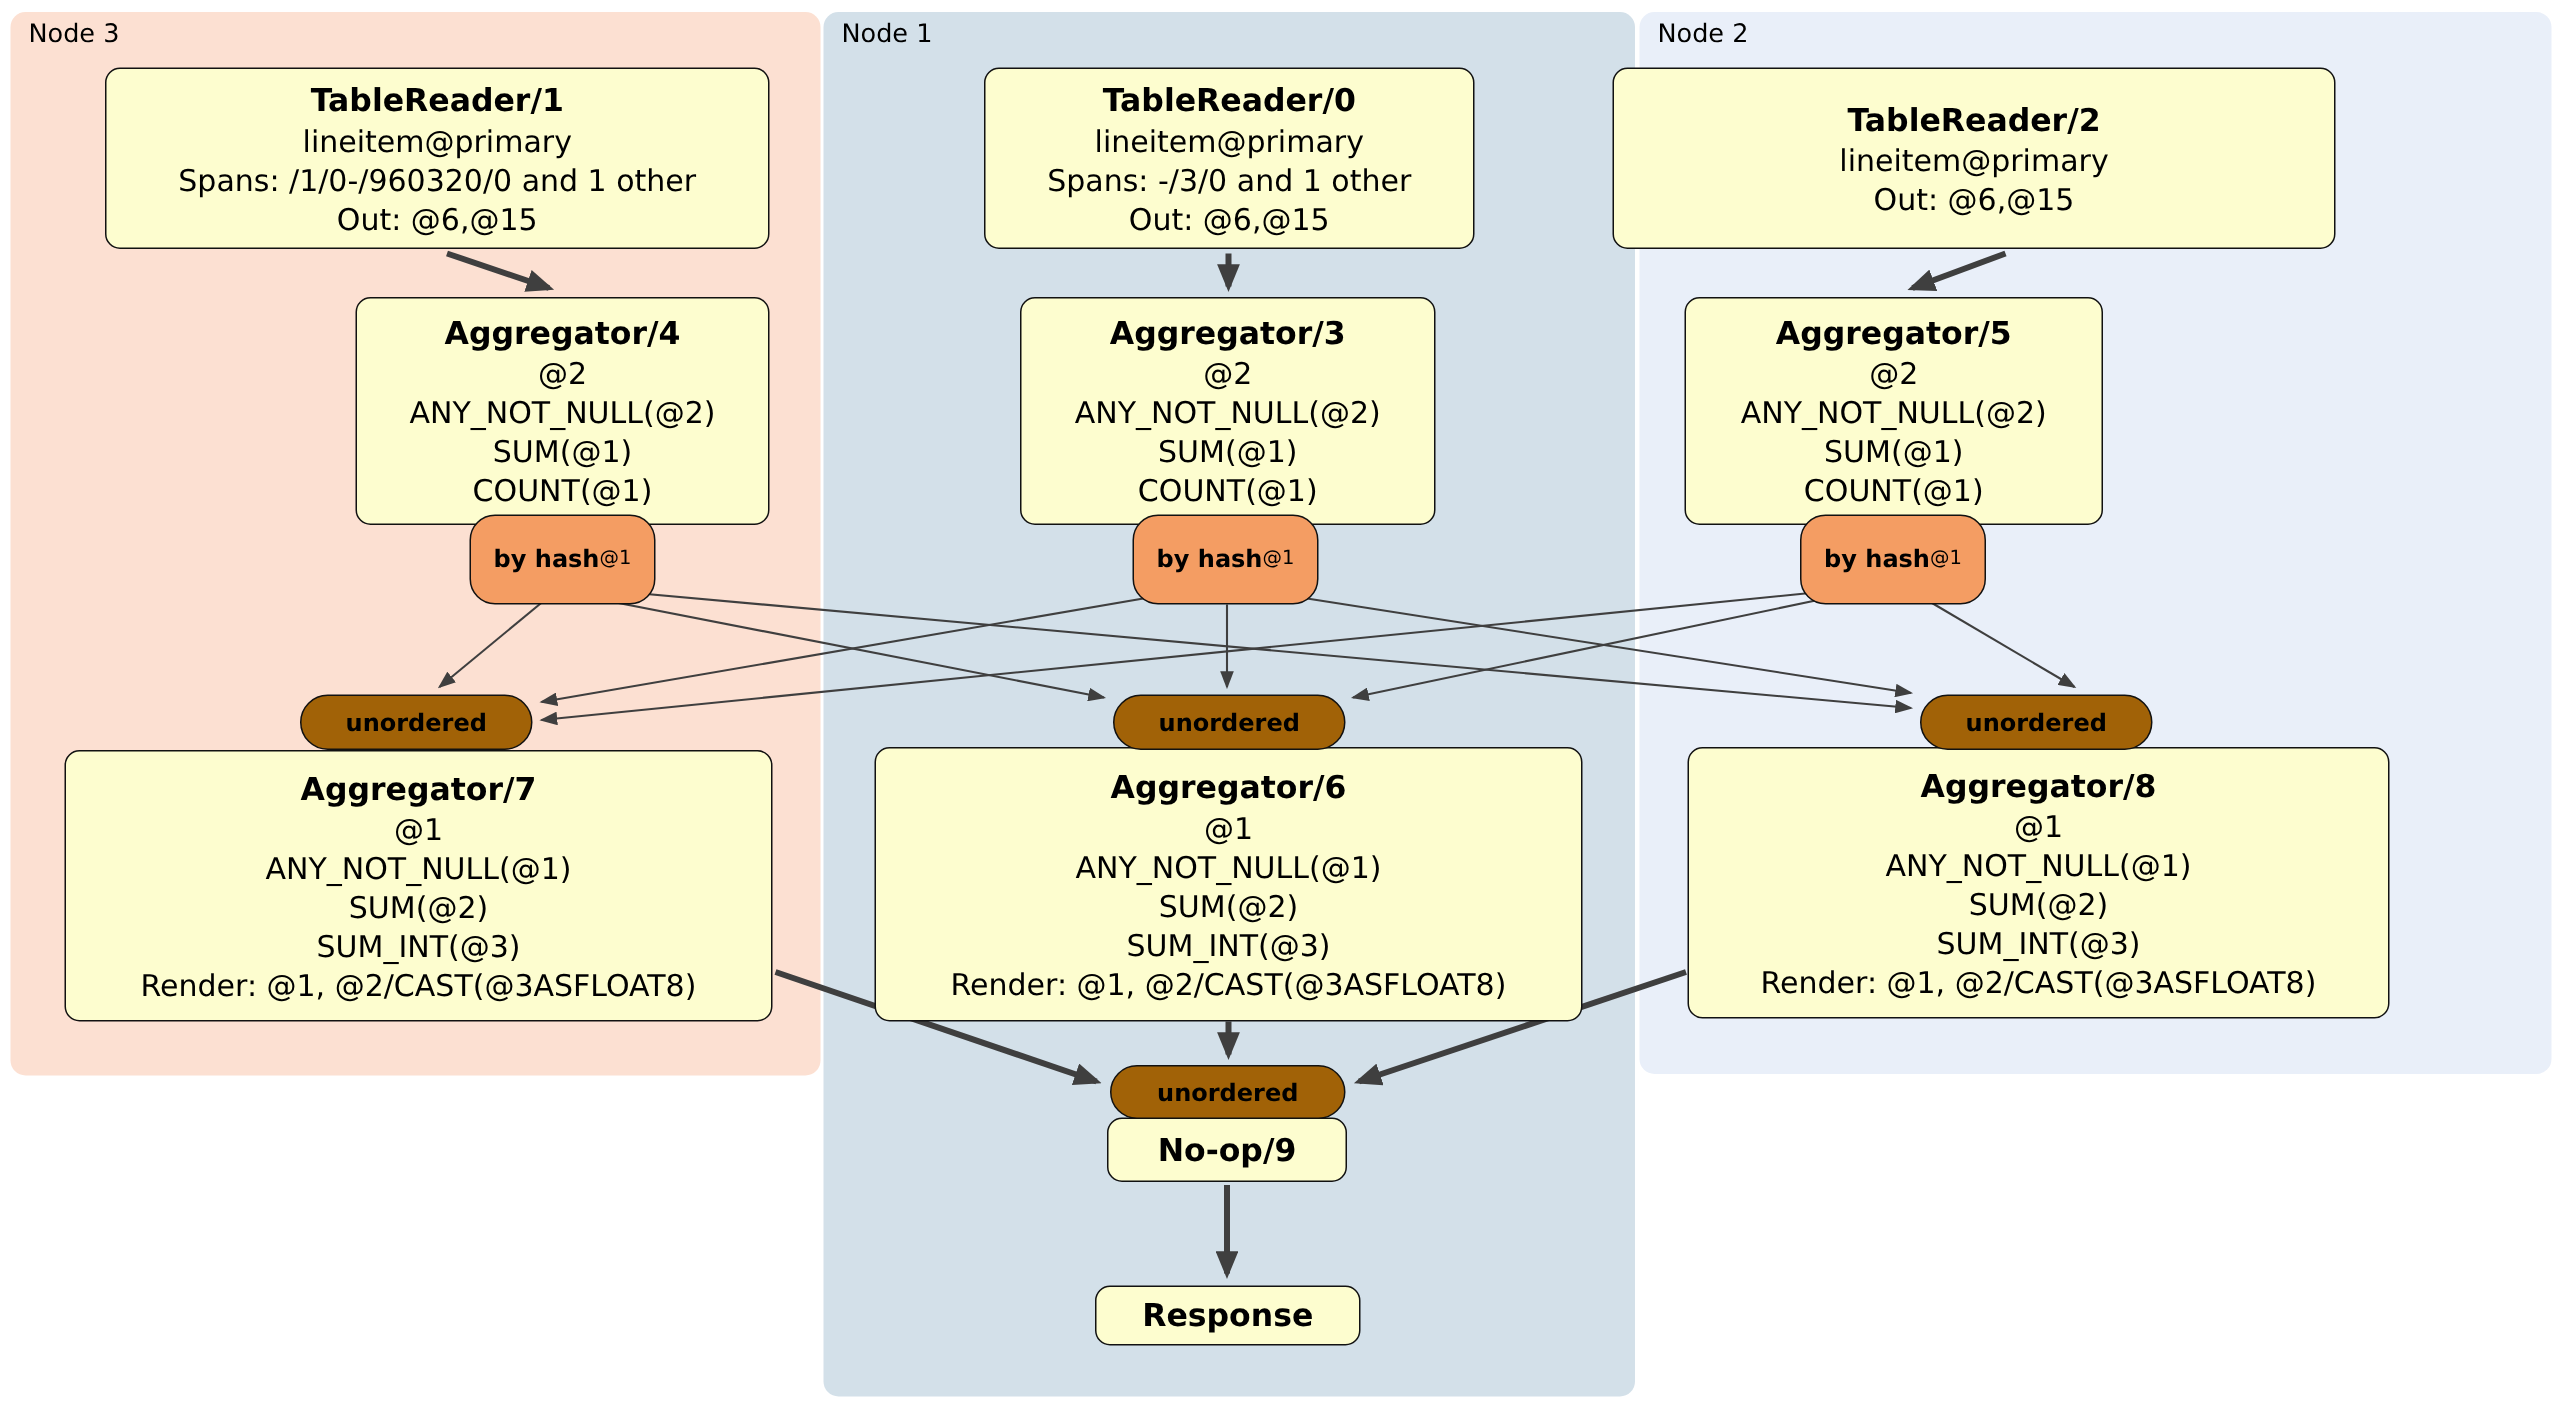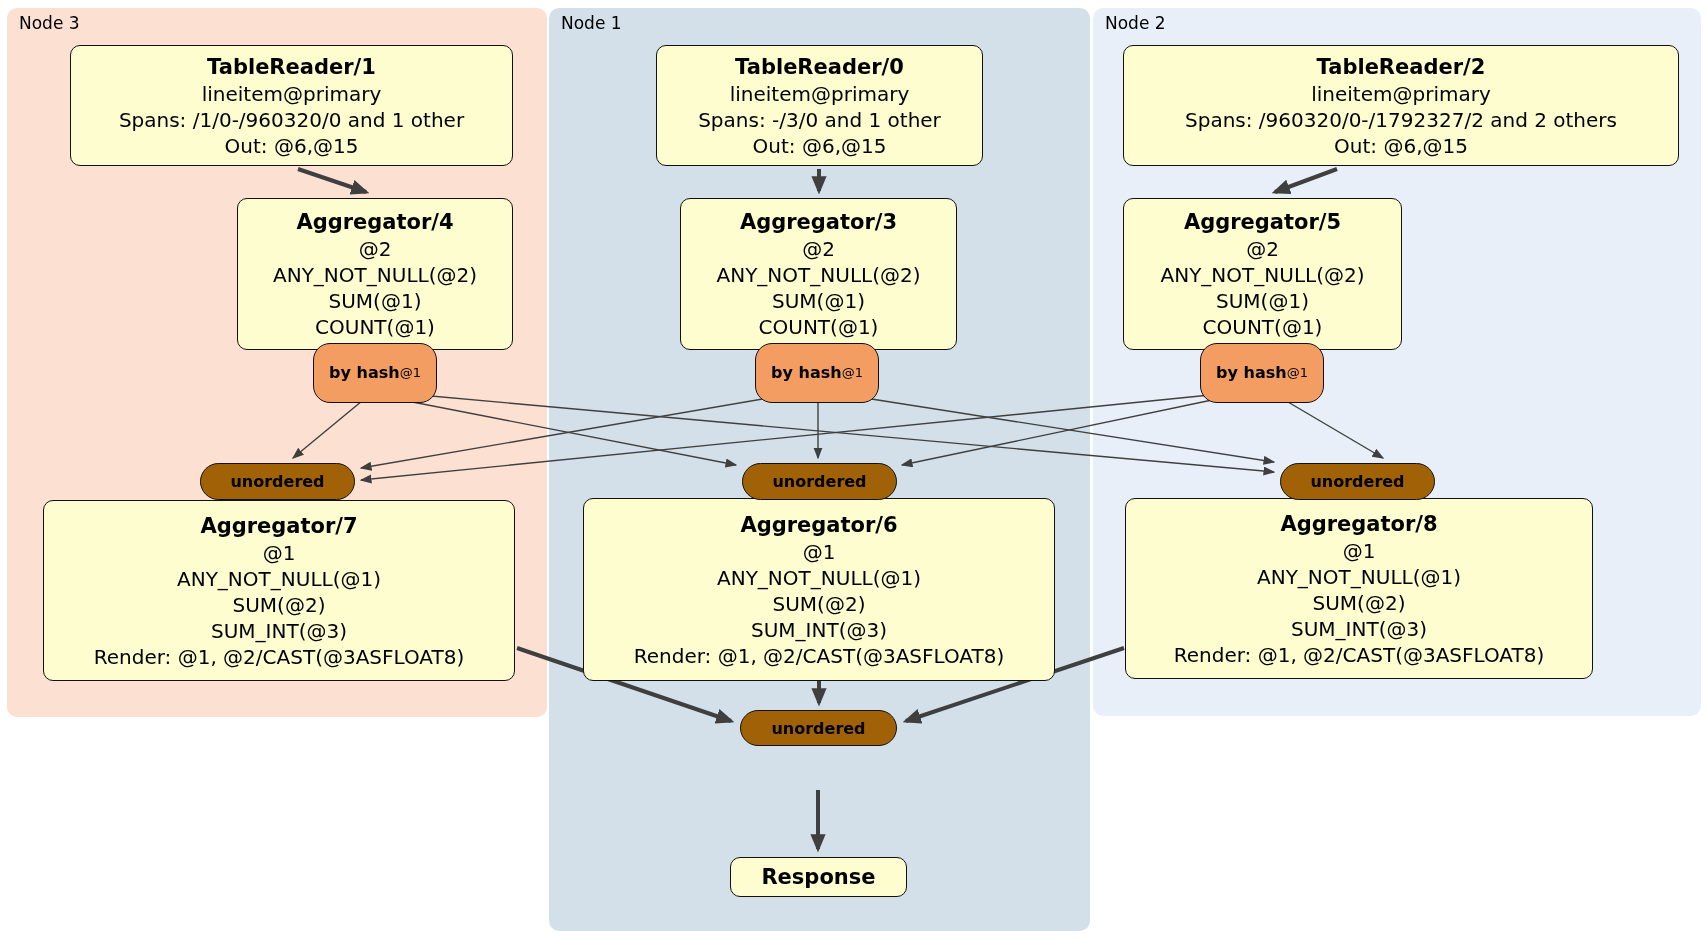--- a/index.html
+++ b/index.html
@@ -123,42 +123,44 @@
   </div>
   <div class="box" style="left:583px;top:498px;width:472px;height:183px">
     <div class="title">Aggregator/6</div>
     <div class="line">@1</div>
     <div class="line">ANY_NOT_NULL(@1)</div>
     <div class="line">SUM(@2)</div>
     <div class="line">SUM_INT(@3)</div>
     <div class="line">Render: @1, @2/CAST(@3ASFLOAT8)</div>
   </div>
 
-  <div class="box" style="left:1123px;top:45px;width:556px;height:121px">
+  <div class="box" style="left:1075px;top:45px;width:482px;height:121px">
     <div class="title">TableReader/2</div>
     <div class="line">lineitem@primary</div>
-    <div class="line">Spans: /960320/0-/1792327/2 and 2 others</div>
     <div class="line">Out: @6,@15</div>
   </div>
   <div class="box" style="left:1123px;top:198px;width:279px;height:152px">
     <div class="title">Aggregator/5</div>
     <div class="line">@2</div>
     <div class="line">ANY_NOT_NULL(@2)</div>
     <div class="line">SUM(@1)</div>
     <div class="line">COUNT(@1)</div>
   </div>
   <div class="box" style="left:1125px;top:498px;width:468px;height:181px">
     <div class="title">Aggregator/8</div>
     <div class="line">@1</div>
     <div class="line">ANY_NOT_NULL(@1)</div>
     <div class="line">SUM(@2)</div>
     <div class="line">SUM_INT(@3)</div>
     <div class="line">Render: @1, @2/CAST(@3ASFLOAT8)</div>
   </div>
 
+  <div class="box single" style="left:738px;top:745px;width:160px;height:43px">
+    <div class="title">No-op/9</div>
+  </div>
   <div class="box single" style="left:730px;top:857px;width:177px;height:40px">
     <div class="title">Response</div>
   </div>
 
   <div class="router" style="left:313px;top:343px;width:124px;height:60px">
     <div class="router-label">by hash</div>
     <div class="router-sub">@1</div>
   </div>
   <div class="router" style="left:755px;top:343px;width:124px;height:60px">
     <div class="router-label">by hash</div>

